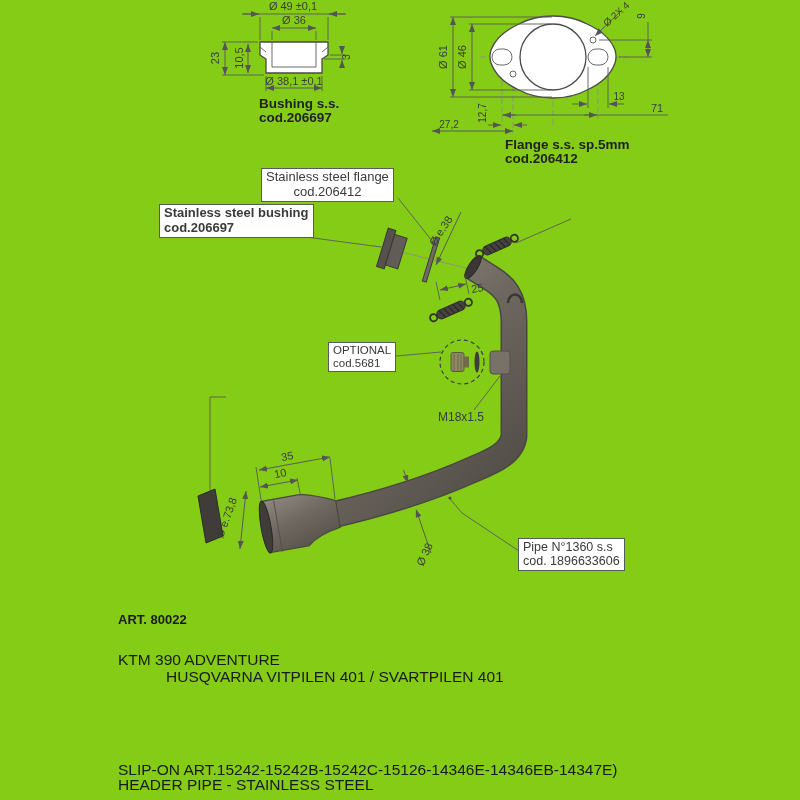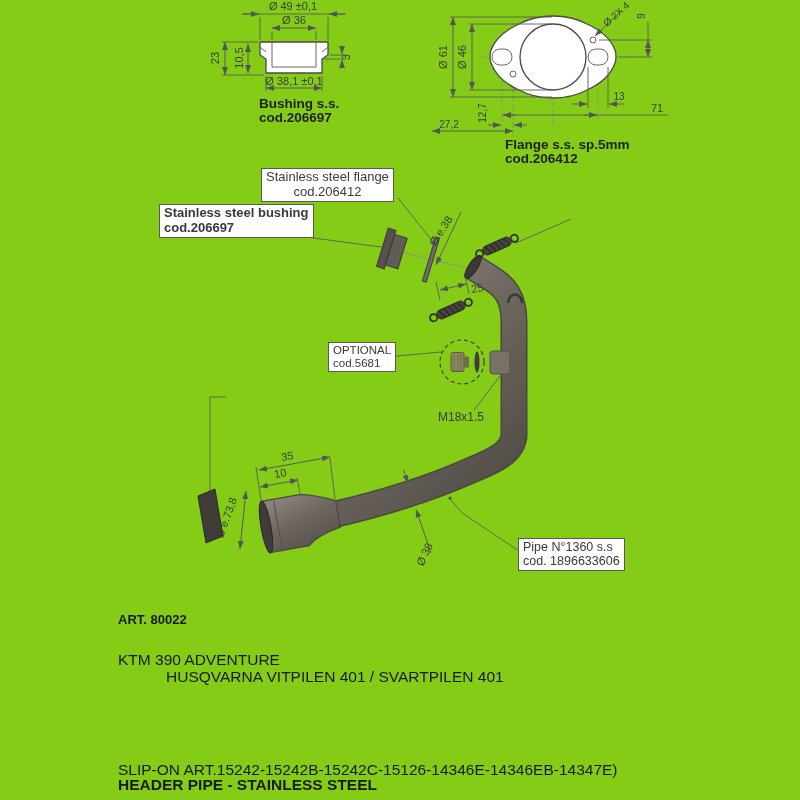--- a/index.html
+++ b/index.html
@@ -250,15 +250,15 @@
 </div>
 <div class="callout co-12" style="left:518px;top:538px;">
   <div>Pipe N°1360 s.s</div>
   <div>cod. 1896633606</div>
 </div>
 
 <div class="footer-line footer-bold" style="top:612px;">ART. 80022</div>
 <div class="footer-line" style="top:651px;">KTM 390 ADVENTURE</div>
 <div class="footer-line" style="top:668px;margin-left:48px;">HUSQVARNA VITPILEN 401 / SVARTPILEN 401</div>
 <div class="footer-line" style="top:732px;margin-top:29px;">SLIP-ON ART.15242-15242B-15242C-15126-14346E-14346EB-14347E)</div>
-<div class="footer-line" style="top:776px;font-weight:bold;">HEADER PIPE - STAINLESS STEEL</div>
+<div class="footer-line" style="top:776px;">HEADER PIPE - STAINLESS STEEL</div>
 
 </div>
 
 </body></html>

